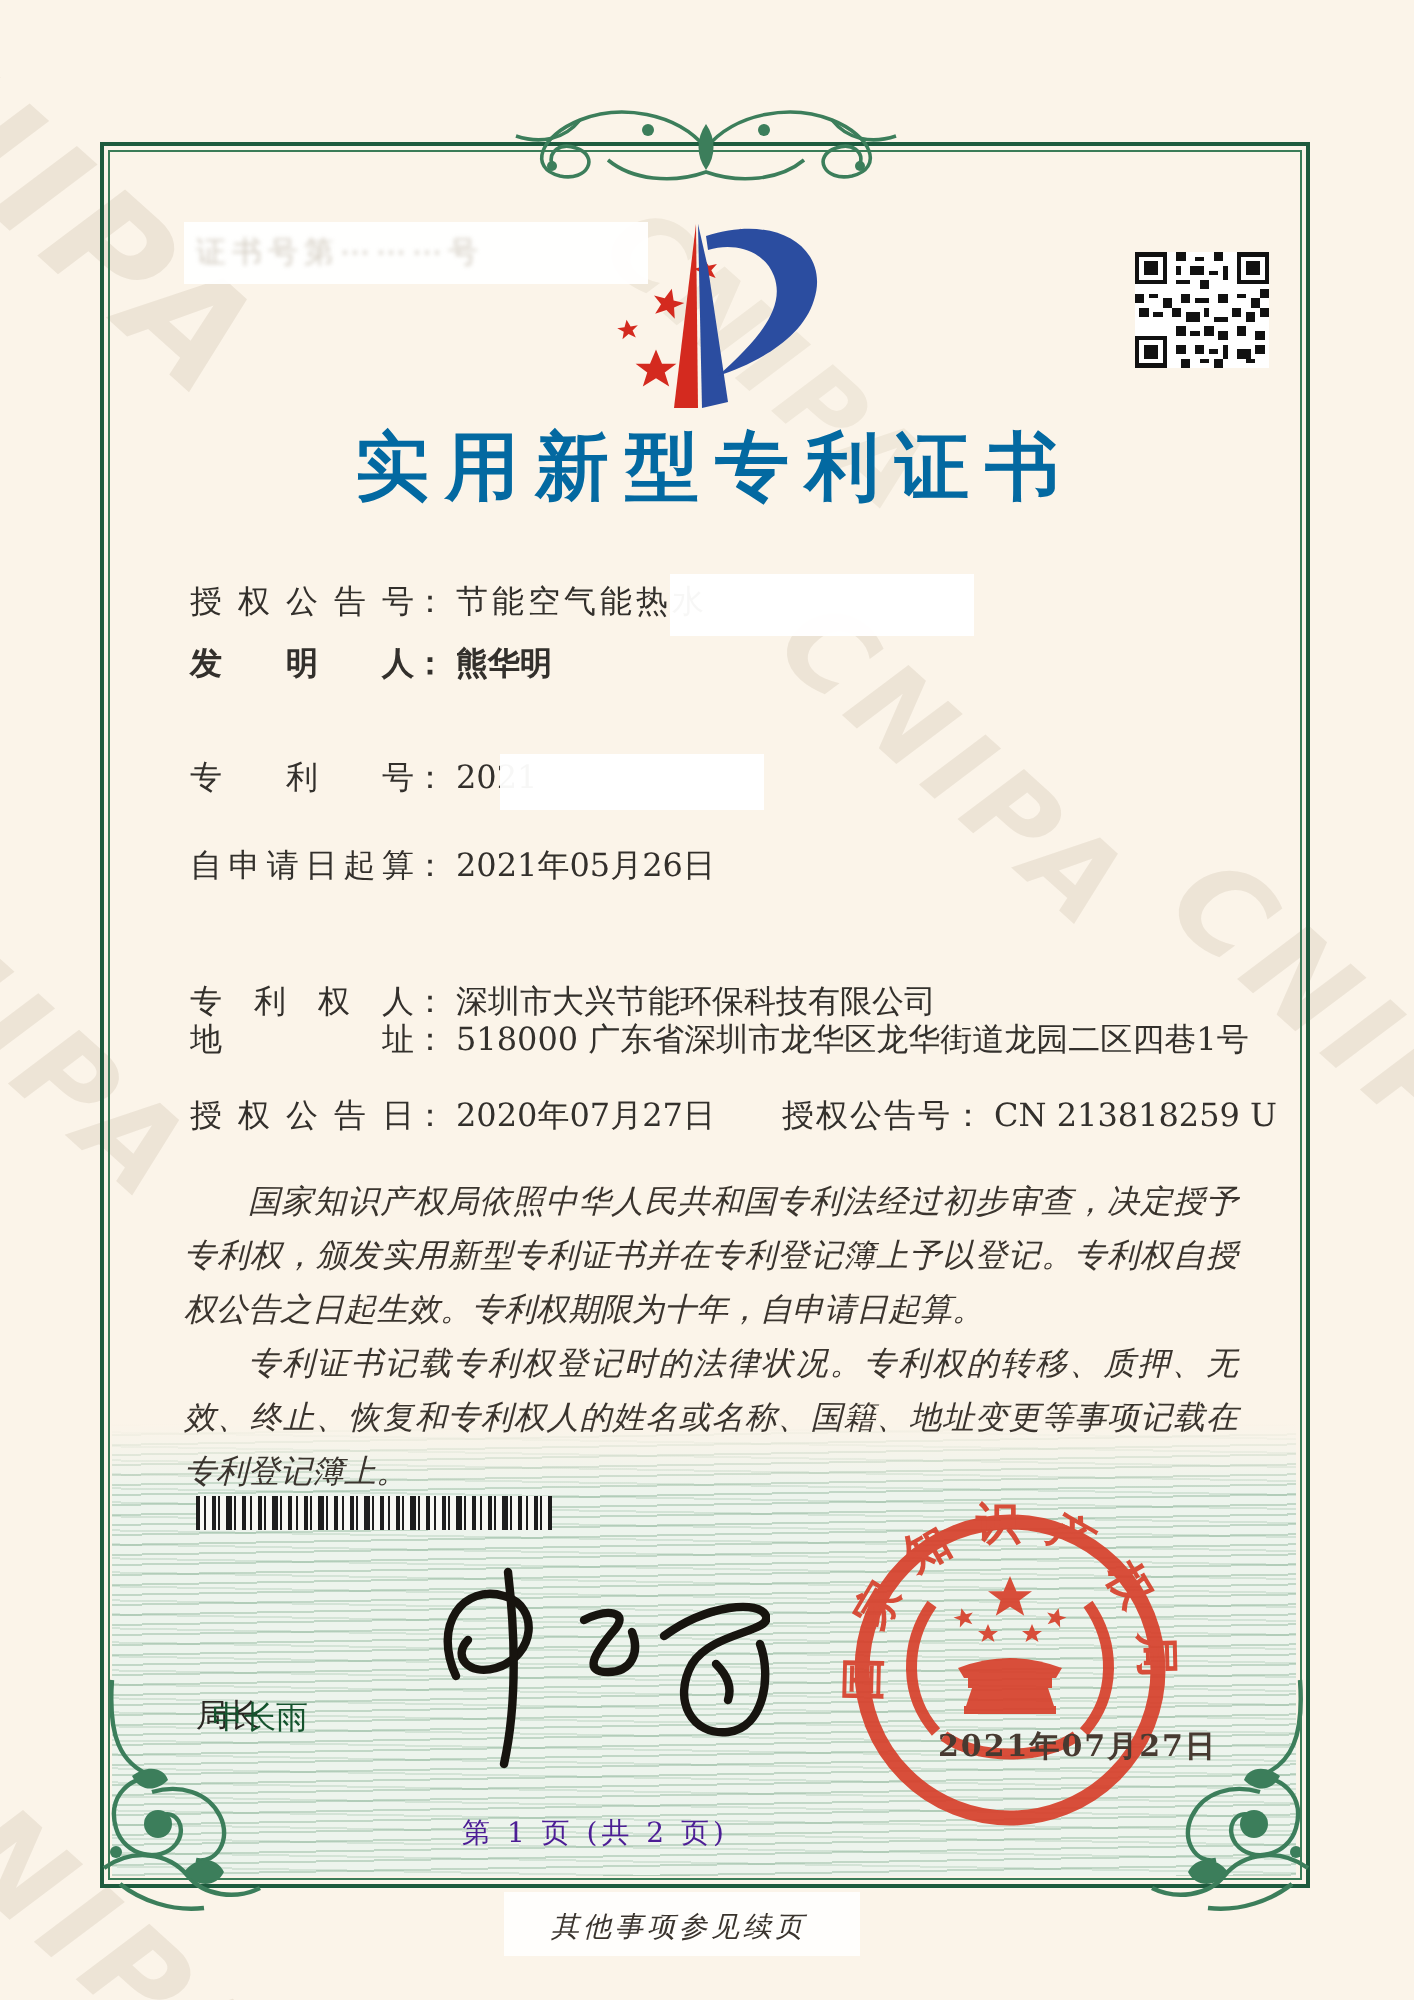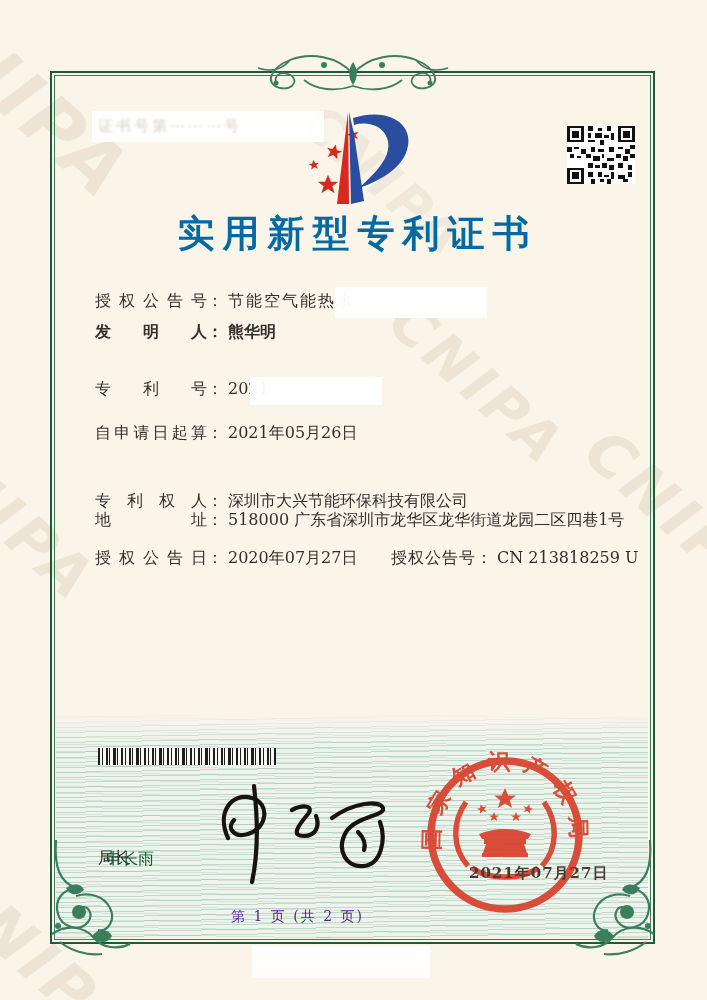--- a/index.html
+++ b/index.html
@@ -223,20 +223,24 @@
   <div class="row r6">
     <span class="lbl">授权公告日</span><span>：</span><span class="val">2020年07月27日</span>
     <span class="pair2">
       <span class="lbl2">授权公告号</span><span>：</span><span class="val">CN 213818259 U</span>
     </span>
   </div>
 
   <div class="redact redact-name"></div>
   <div class="redact redact-patno"></div>
 
+  <div class="body-text">
+    <p>国家知识产权局依照中华人民共和国专利法经过初步审查，决定授予专利权，颁发实用新型专利证书并在专利登记簿上予以登记。专利权自授权公告之日起生效。专利权期限为十年，自申请日起算。</p>
+    <p>专利证书记载专利权登记时的法律状况。专利权的转移、质押、无效、终止、恢复和专利权人的姓名或名称、国籍、地址变更等事项记载在专利登记簿上。</p>
+  </div>
 
   <div class="band"></div>
 
   <div class="barcode"></div>
 
   <div class="director-title">局长</div>
   <div class="director-name">申长雨</div>
 
   <svg class="signature" viewBox="0 0 185 112">
     <g fill="none" stroke="#17140f" stroke-width="4.2" stroke-linecap="round">
@@ -301,14 +305,15 @@
     </g>
     <g fill="#3c7e5b">
       <circle cx="33" cy="74" r="7"></circle>
       <path d="M46,98 C52,90 62,90 66,98 C62,106 52,106 46,98 Z"></path>
       <path d="M20,50 C28,44 36,46 38,52 C32,58 24,58 20,50 Z"></path>
       <circle cx="12" cy="88" r="3"></circle>
     </g>
   </svg>
 
   <div class="footer-white"></div>
+  <div class="footer-note">其他事项参见续页</div>
 
 </div>
 
 </body></html>

